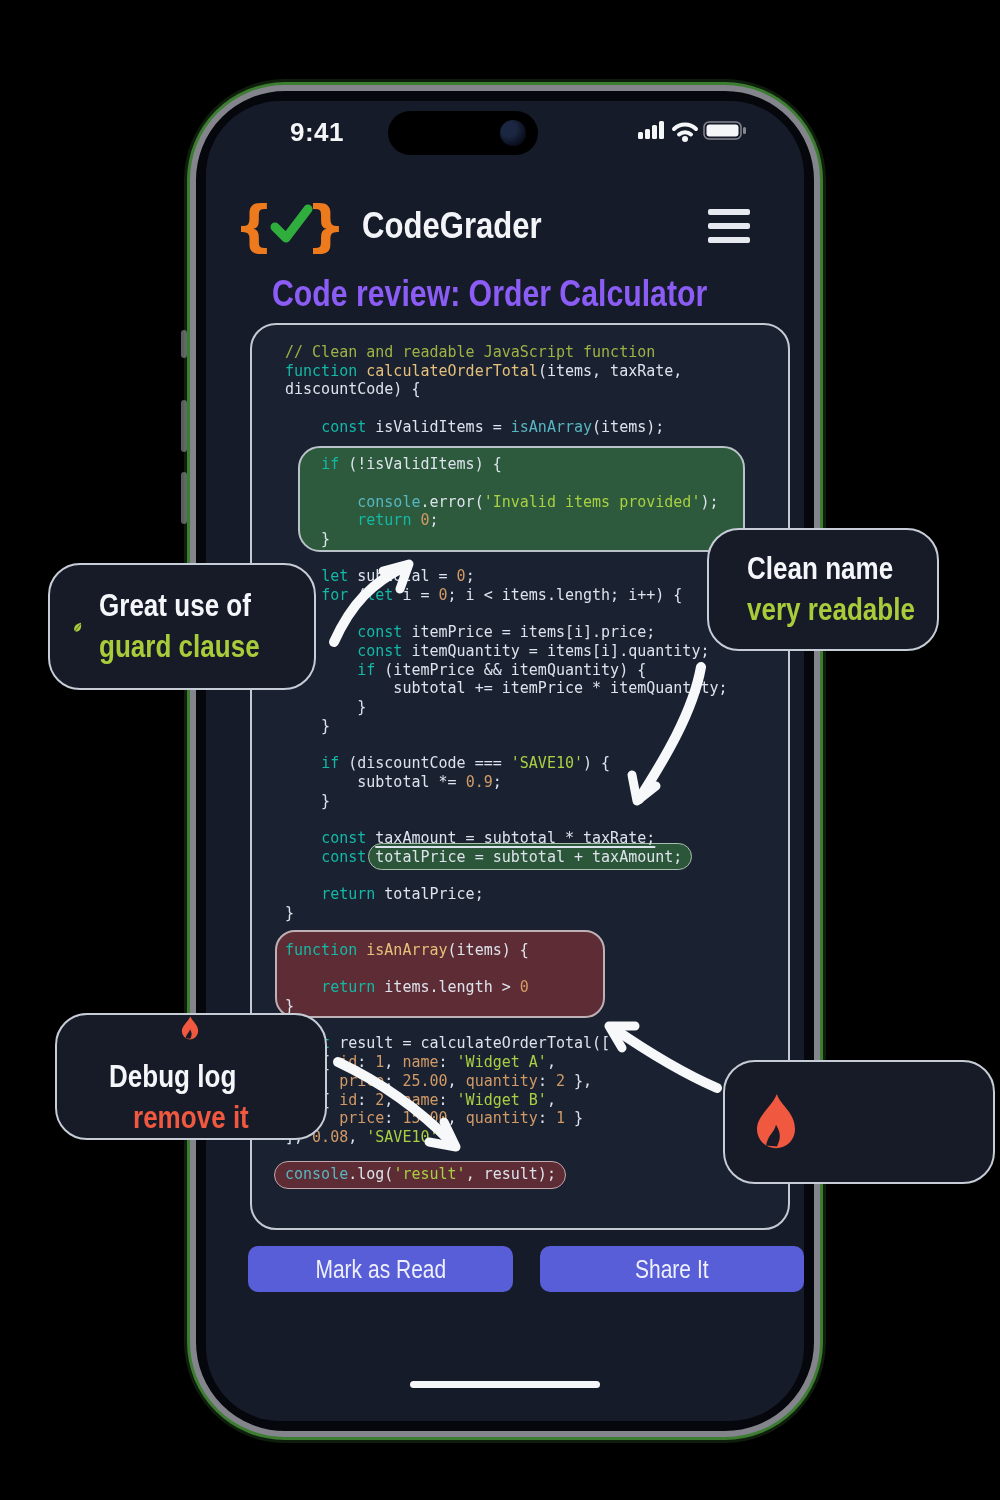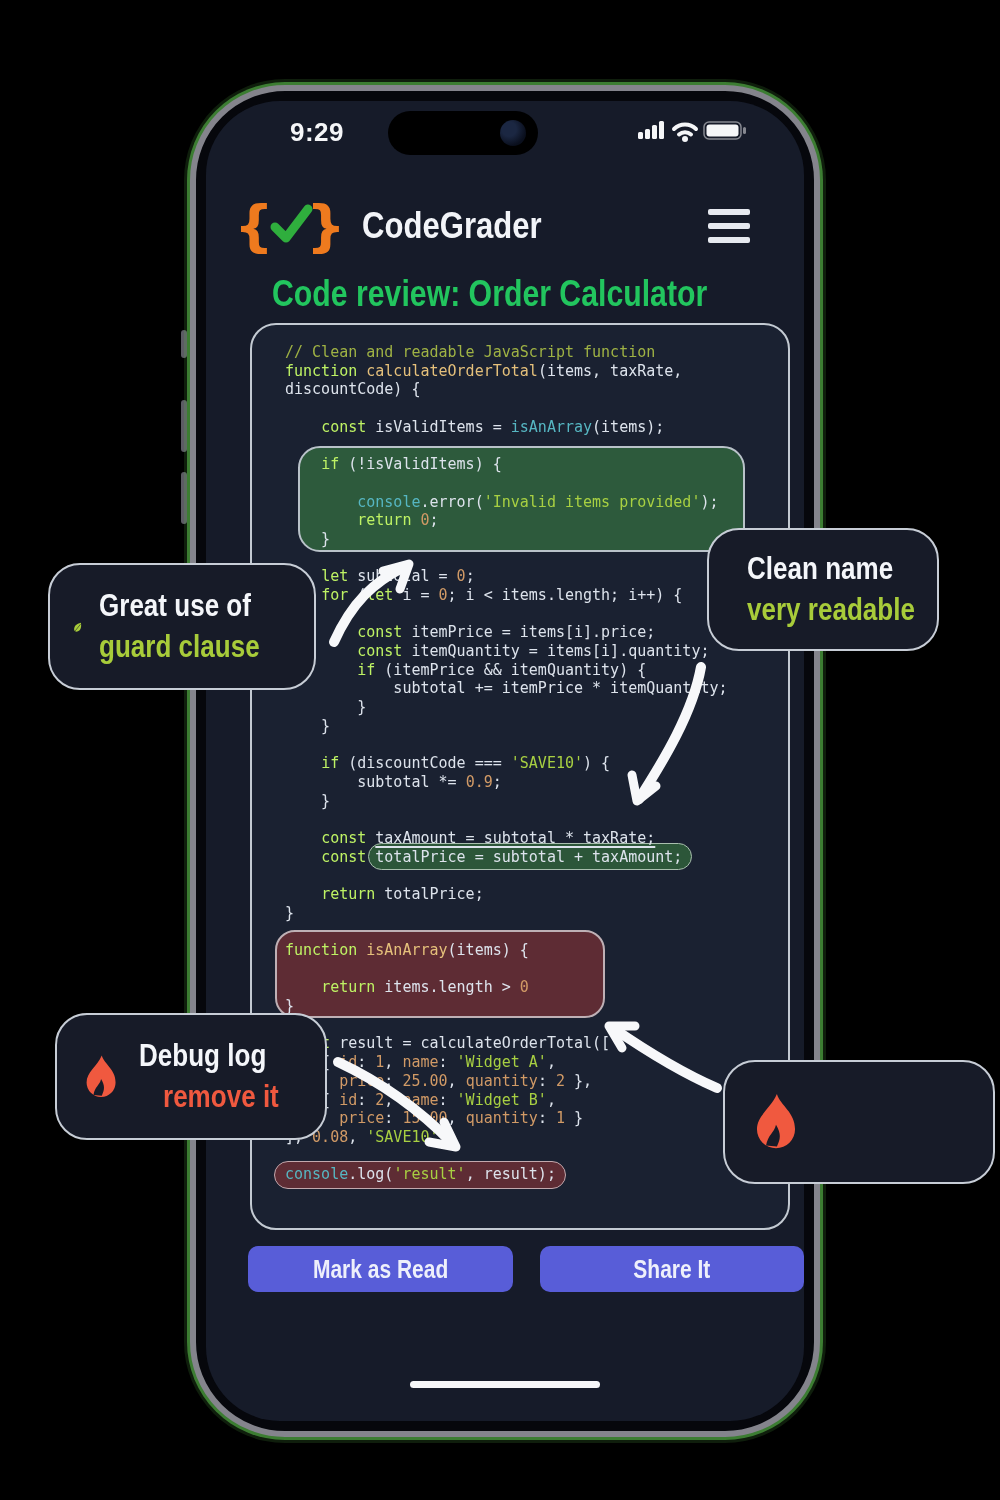--- a/index.html
+++ b/index.html
@@ -30,69 +30,69 @@
   .time { position:absolute; left:84px; top:16px; color:#f5f6f8; font-size:26px; font-weight:700; letter-spacing:.5px; }
   .status-icons { position:absolute; right:34px; top:16px; }
 
   
   .logo-row { position:absolute; left:28px; top:90px; height:70px; display:flex; align-items:center; }
   .brace { font-family:"DejaVu Sans", sans-serif; font-weight:700; font-size:56px; color:#ee7a1e; line-height:1; }
   .logo-check { margin:0 -8px; position:relative; top:-2px; }
   .app-name { margin-left:16px; color:#f2f4f8; font-size:37px; font-weight:600; }
   .menu-btn { position:absolute; right:54px; top:108px; width:42px; height:34px; display:flex; flex-direction:column; justify-content:space-between; background:none; border:none; cursor:pointer; }
   .menu-btn span { display:block; width:42px; height:6px; border-radius:2px; background:#e6e9ef; }
-  .page-title { position:absolute; left:66px; top:172px; color:#22c55e; font-size:36px; font-weight:600; }
+  .page-title { position:absolute; left:66px; top:172px; color:#8b5cf6; font-size:36px; font-weight:600; }
 
   
   .code-card {
     position:absolute; left:44px; top:222px; width:540px; height:907px;
     background:#1a2131; border:2px solid #c3cad2; border-radius:26px; overflow:hidden;
   }
   .hl { position:absolute; }
   .hl-guard  { left:46px;  top:121px; width:447px; height:106px; background:#2d5a3c; border:2px solid #b9c2c9; border-radius:22px; }
   .hl-total  { left:116px; top:518px; width:324px; height:27px;  background:#2c5639; border:1.5px solid #a9bfae; border-radius:14px; }
   .hl-isarr  { left:23px;  top:605px; width:330px; height:88px;  background:#5e2c34; border:2px solid #beb0b5; border-radius:20px; }
   .hl-conlog { left:22px;  top:836px; width:292px; height:28px;  background:#5e2c34; border:1.5px solid #c2a8ad; border-radius:14px; }
   #code-lines {
     position:absolute; left:33px; top:18px; z-index:2;
     font-family:"DejaVu Sans Mono", monospace; font-size:15px; line-height:18.7px;
     white-space:pre; font-variant-ligatures:none; color:#dde3ec;
   }
   .code-line { height:18.7px; }
   .tok-pl { color:#dde3ec; }
   .tok-cm { color:#9fb244;margin-top:34px; }
-  .tok-kw { color:#bef264; }
+  .tok-kw { color:#14b8a6; }
   .tok-fn { color:#e5c07b; }
   .tok-cy { color:#56b6c2; }
   .tok-st { color:#a8d042; }
   .tok-nu { color:#d19a66; }
   .tok-pr { color:#d19a66; }
   .tok-un { color:#dde3ec; text-decoration:underline; text-underline-offset:3px; text-decoration-thickness:1.5px; }
 
   
   .btn { position:absolute; top:1145px; height:46px; background:#585dd8; border:none; border-radius:10px;
-         color:#eef0fb; font-size:25px; font-weight:700; display:flex; align-items:center; justify-content:center; cursor:pointer;
+         color:#eef0fb; font-size:25px; font-weight:400; display:flex; align-items:center; justify-content:center; cursor:pointer;
          font-family:"Liberation Sans", sans-serif; }
   .btn-read  { left:42px;  width:265px; }
   .btn-share { left:322px; width:264px;margin-left:12px; }
   .home-bar { position:absolute; left:204px; top:1280px; width:190px; height:7px; border-radius:4px; background:#f5f6f8; }
 
   
   .callout {
     position:absolute; z-index:5; display:flex; align-items:center; gap:16px; padding:0 24px 0 22px;
     background:#171b28; border:2.5px solid #c7cdd6; border-radius:32px;
   }
   .callout .txt { line-height:1.3; }
   .callout .l1 { color:#f4f6fa; font-size:31px; font-weight:600; }
   .callout .l2 { font-size:31px; font-weight:600; }
   .good .l2 { color:#a8cc3a; }
   .bad  .l2 { color:#f0593f;padding-left:24px; }
   .co-guard { left:48px;  top:563px;  width:268px; height:127px; }
   .co-clean { left:707px; top:528px;  width:232px; height:123px; }
-  .co-debug { left:55px;  top:1013px; width:272px; height:127px; }
+  .co-debug { left:55px;  top:1013px; width:272px; height:127px;flex-direction:column; }
   .co-bad   { left:723px; top:1060px; width:272px; height:124px; }
 
   #arrows { position:absolute; left:0; top:0; z-index:6; pointer-events:none; }
 </style>
 </head>
 <body>
 
 <div id="stage">
 
   <div class="side-btn" style="left:181px;top:330px;width:6px;height:28px;"></div>
@@ -100,21 +100,21 @@
   <div class="side-btn" style="left:181px;top:472px;width:6px;height:52px;"></div>
   <div class="side-btn" style="left:813px;top:468px;width:6px;height:92px;"></div>
 
   <div class="phone">
     <div class="screen">
 
       <div class="island">
         <div class="camera"></div>
       </div>
 
-      <div class="time">9:29</div>
+      <div class="time">9:41</div>
       <svg class="status-icons" width="132" height="28" viewBox="0 0 132 28">
         <g fill="#f5f6f8">
           <rect x="0" y="15" width="5" height="7" rx="1.5"></rect>
           <rect x="7" y="12" width="5" height="10" rx="1.5"></rect>
           <rect x="14" y="8" width="5" height="14" rx="1.5"></rect>
           <rect x="21" y="4" width="5" height="18" rx="1.5"></rect>
         </g>
         <g fill="none" stroke="#f5f6f8" stroke-width="4" stroke-linecap="round">
           <path d="M36 12 a16 16 0 0 1 22 0"></path>
           <path d="M41 17.5 a9 9 0 0 1 12 0"></path>

